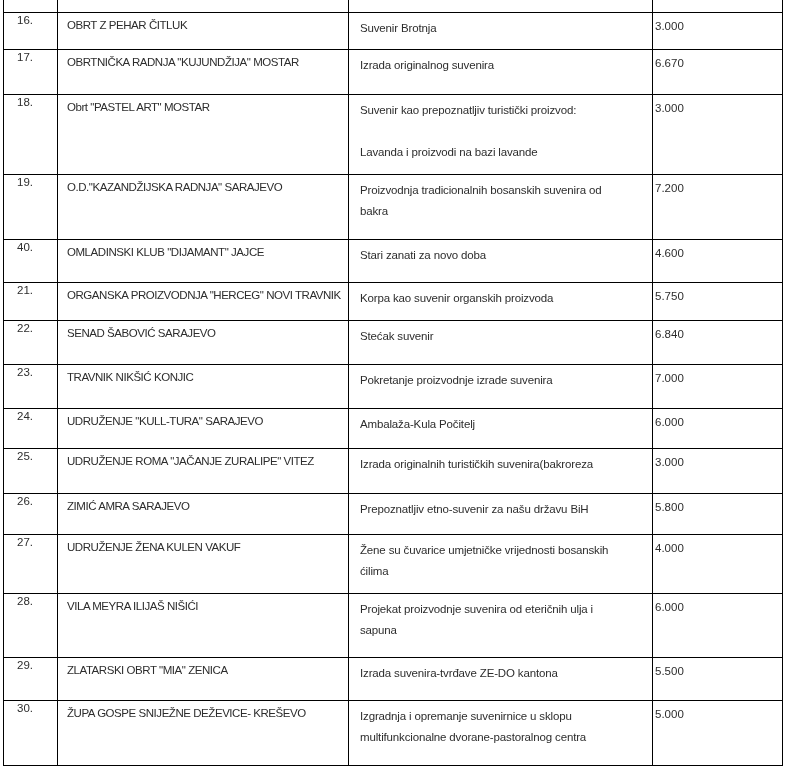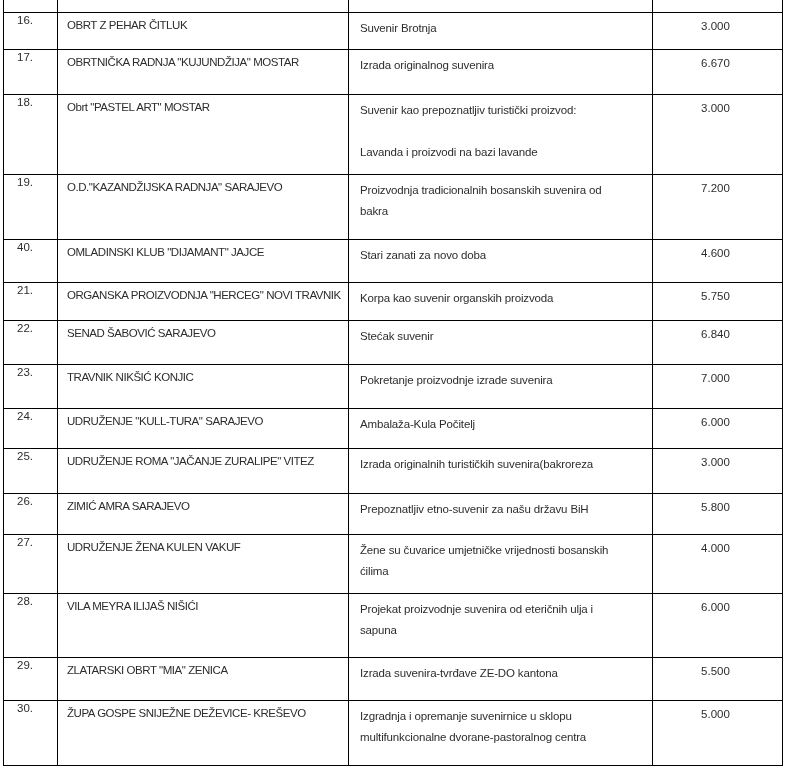--- a/index.html
+++ b/index.html
@@ -22,21 +22,21 @@
   tr.partial-row td{height:8px;}
   td.c-num{padding:0 2px 0 13px;letter-spacing:0;}
   td.c-name{padding:6px 2px 0 9px;}
   td.c-name .name-text{
     display:block;white-space:nowrap;letter-spacing:-0.45px;
   }
   td.c-desc{padding:5px 2px 0 11px;}
   .desc-line{
     min-height:21px;line-height:21px;white-space:nowrap;letter-spacing:-0.15px;
   }
-  td.c-amt{padding:6px 6px 0 2px;text-align:center;letter-spacing:0;}
+  td.c-amt{padding:6px 6px 0 2px;text-align:left;letter-spacing:0;}
   .num-text,.amt-text{line-height:14px;display:inline-block;}
 </style>
 </head>
 <body>
 
 <table class="doc-table">
   <colgroup>
     <col style="width:54px">
     <col style="width:291px">
     <col style="width:304px">

